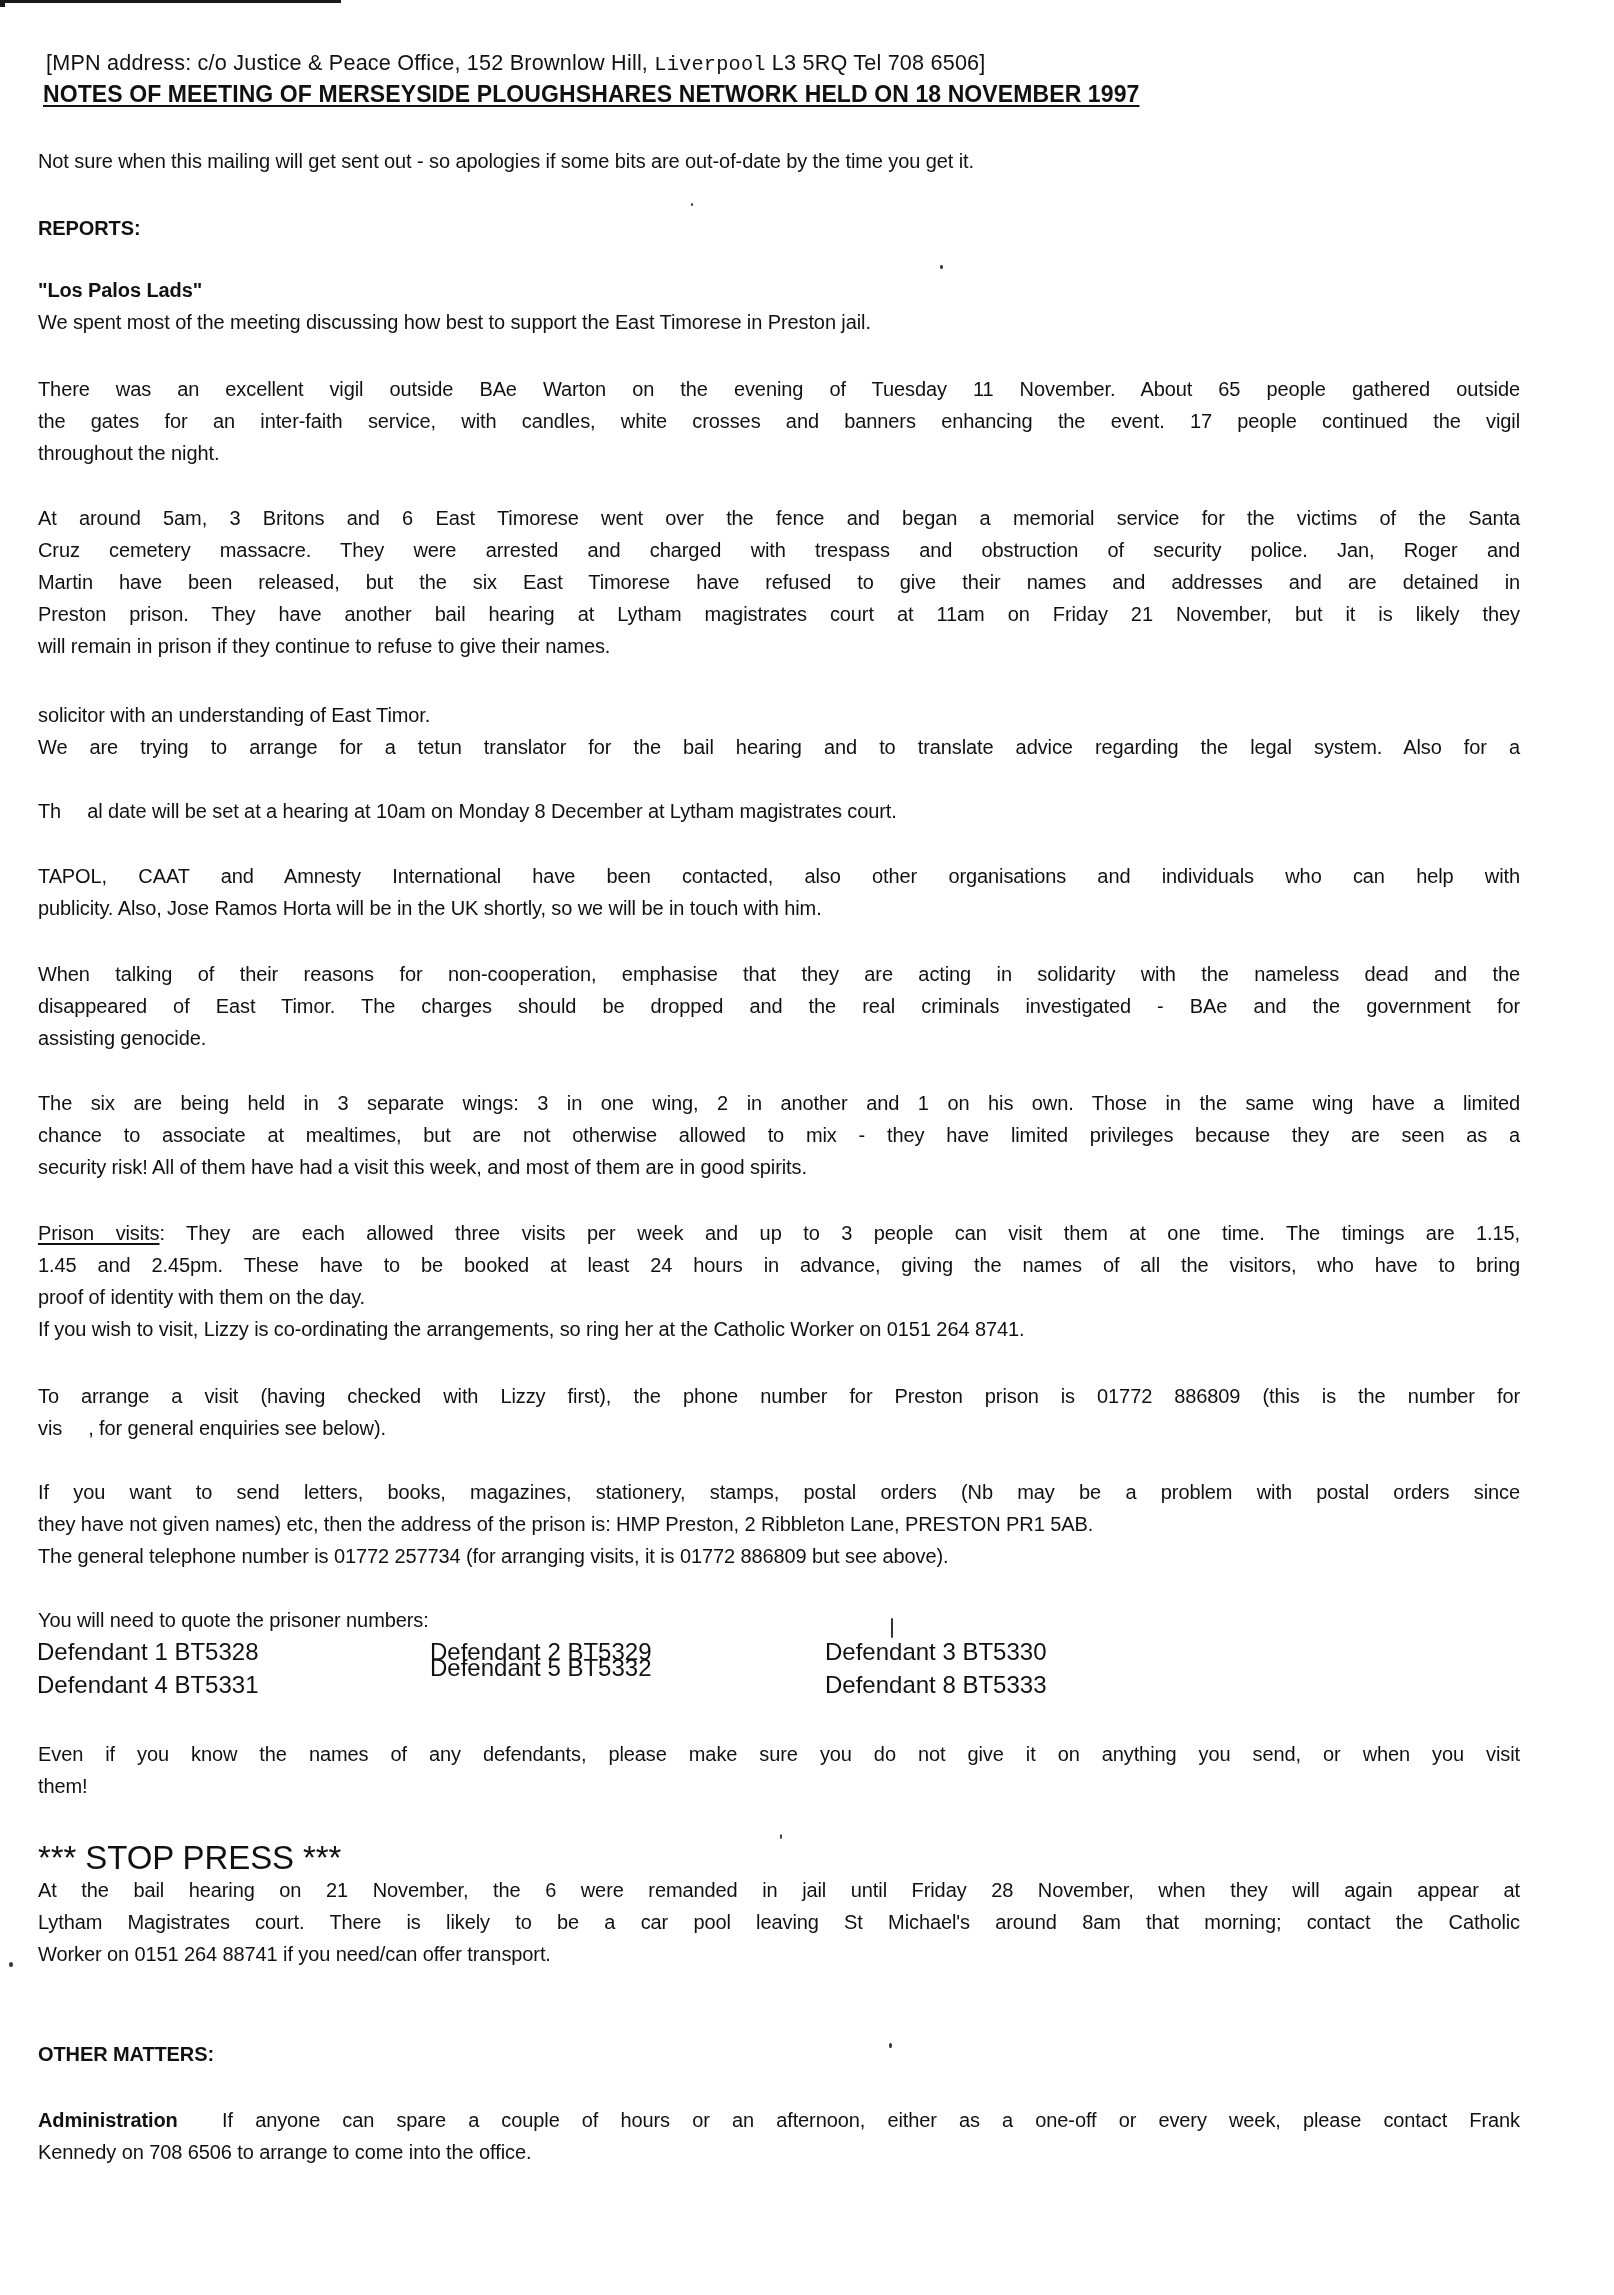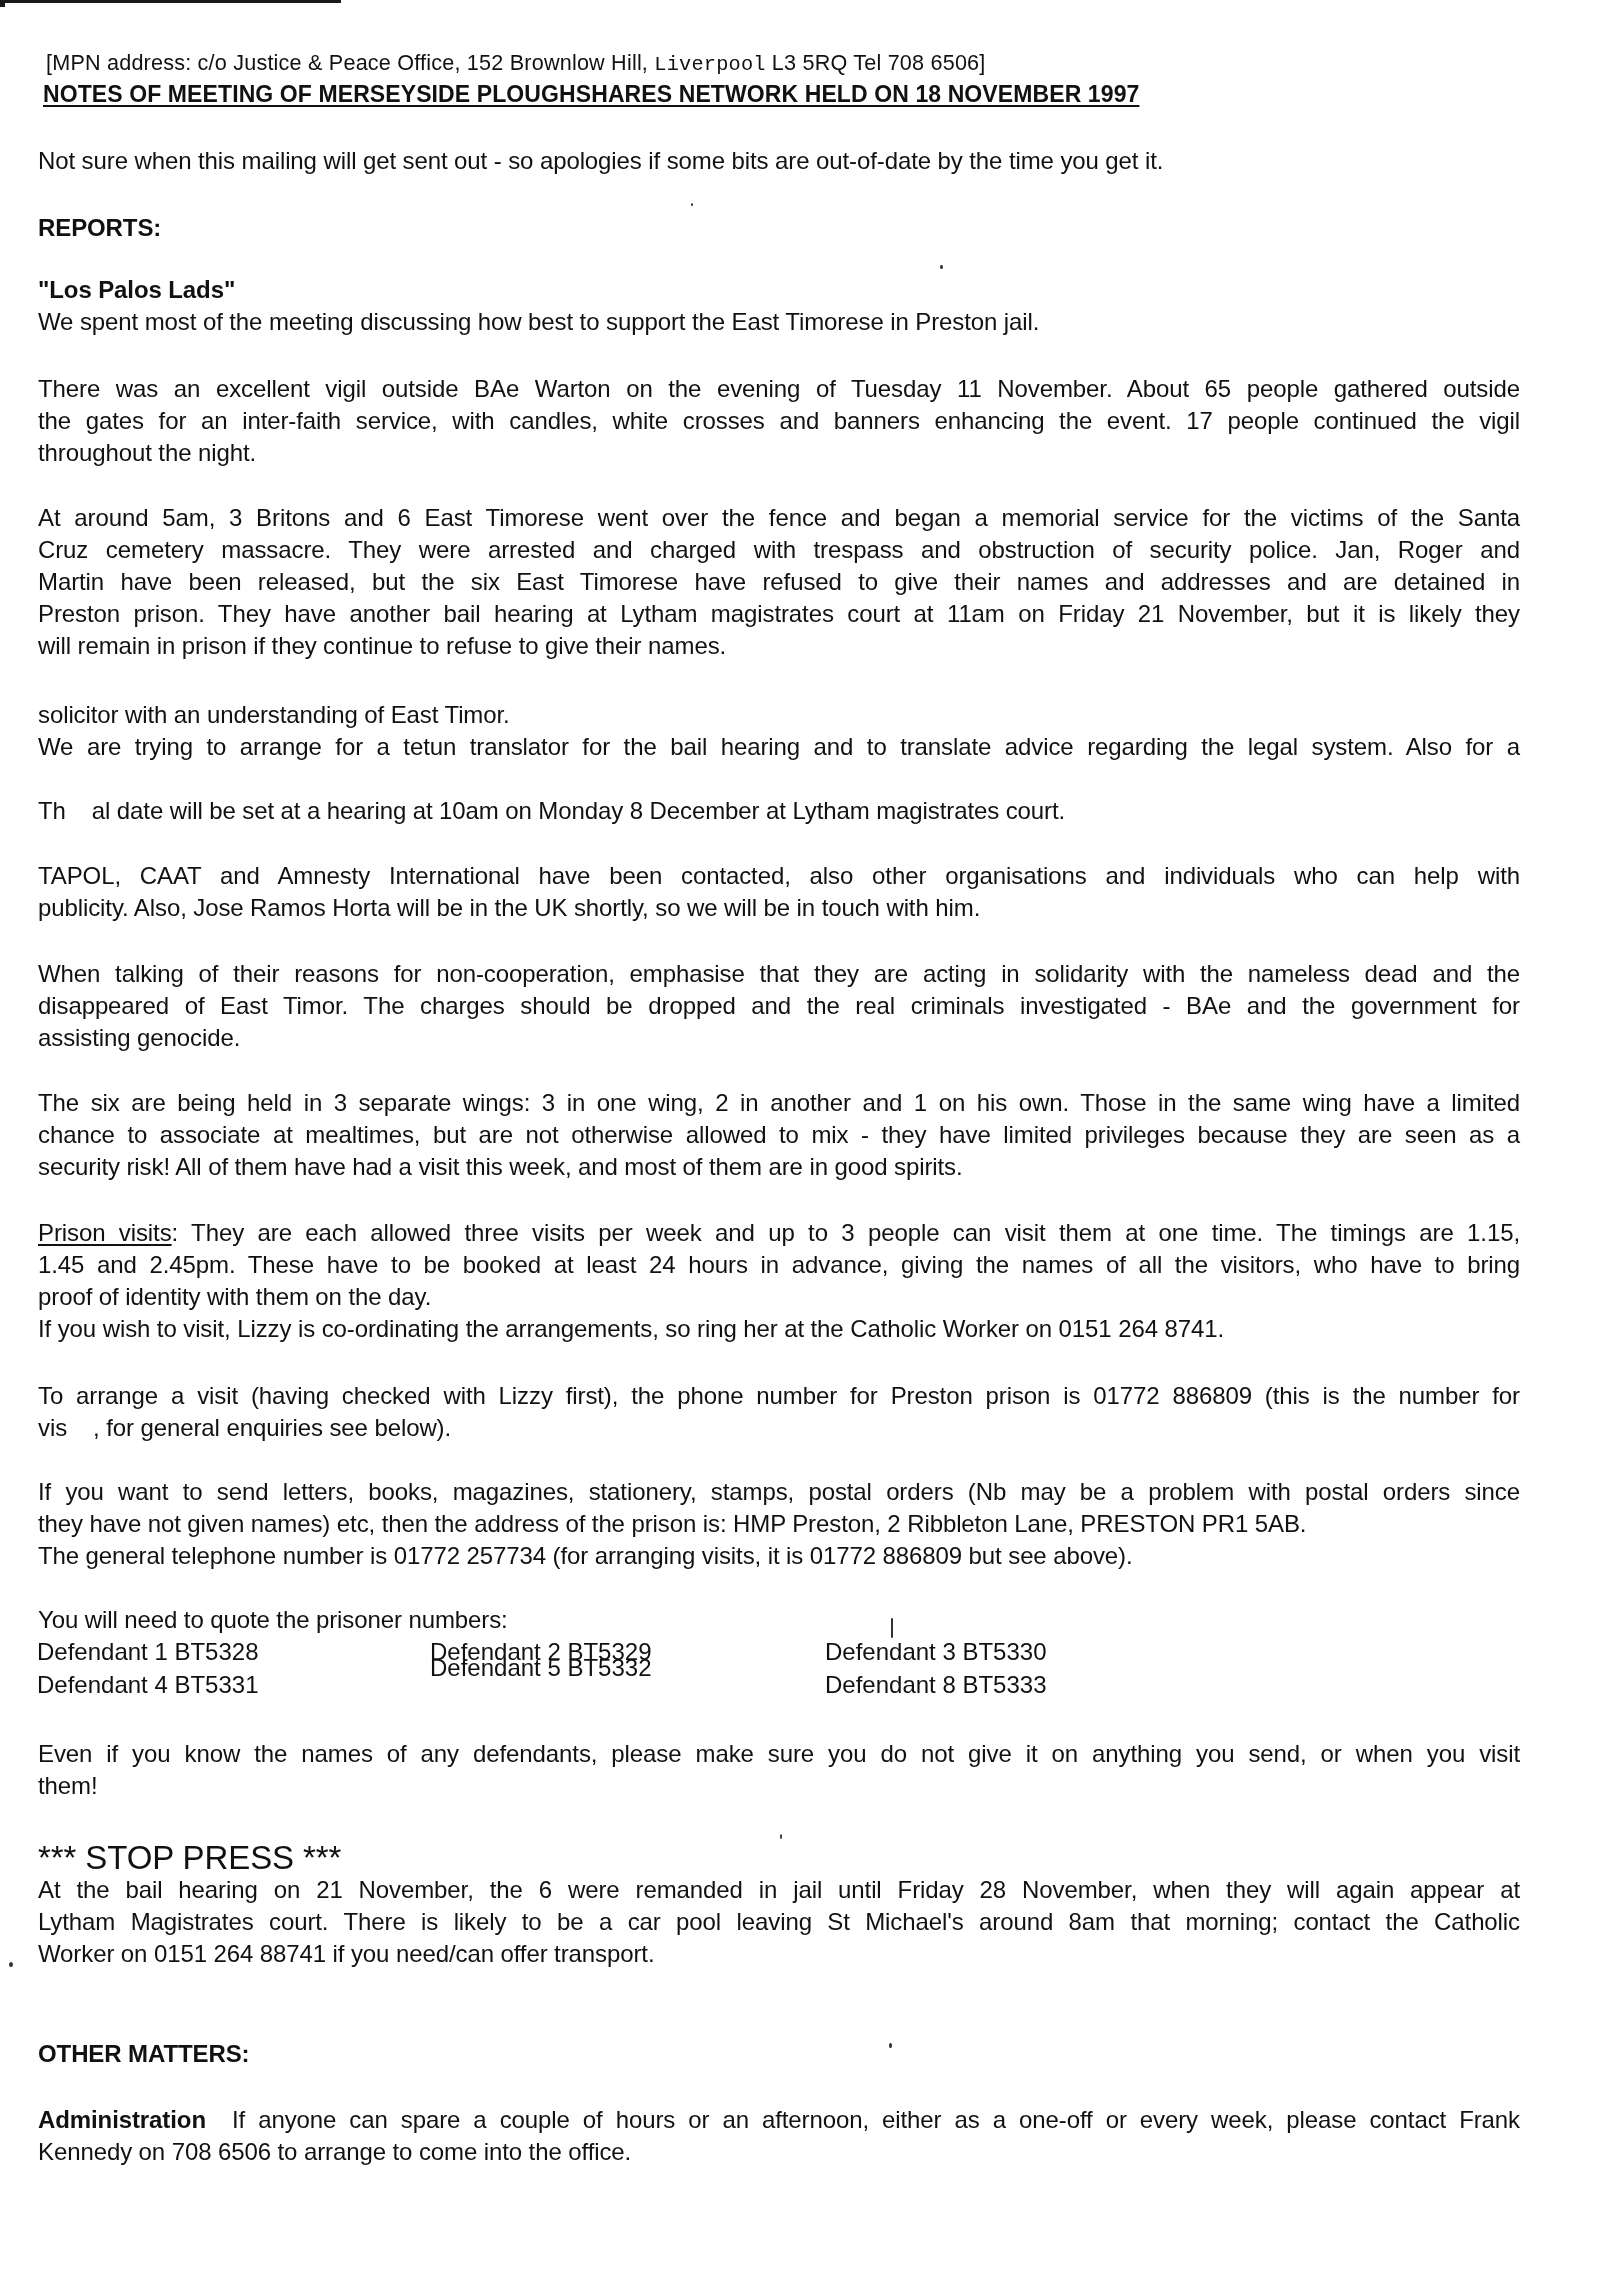--- a/index.html
+++ b/index.html
@@ -1,21 +1,21 @@
 <!DOCTYPE html>
 <html style="font-size:10.5px"><head>
 <meta charset="utf-8">
 <style>
   html, body { margin: 0; padding: 0; background: #ffffff; }
   body { width: 1614px; height: 2295px; position: relative; overflow: hidden;
          font-family: "Liberation Sans", sans-serif; color: #111111; }
   .scanline { position: absolute; left: 0; top: 0; width: 341px; height: 2.6px; background: #1a1a1a; }
   .scancorner { position: absolute; left: 0; top: 0; width: 5.2px; height: 6.6px; background: #1a1a1a; }
   .blk { position: absolute; left: 38px; width: 1482px; }
-  .line { display: block; height: 32px; line-height: 32px; font-size: 24px; white-space: nowrap;
+  .line { display: block; height: 32px; line-height: 32px; font-size: 20px; white-space: nowrap;
           text-align: justify; text-align-last: justify; overflow: visible; letter-spacing: -0.1px; }
   .line.last { text-align-last: left; }
   .addr { position: absolute; left: 46px; top: 48px; font-size: 21.6px; line-height: 29px; white-space: nowrap; letter-spacing: 0.2px; }
   .addr .mono { font-family: "Liberation Mono", monospace; font-size: 20.3px; }
   .title { position: absolute; left: 43px; top: 80px; font-size: 23px; line-height: 29px; font-weight: bold;
            white-space: nowrap; text-decoration: underline; text-decoration-thickness: 2px; text-underline-offset: 3.3px; letter-spacing: 0.1px; }
   .hdg { font-weight: bold; }
   .u { text-decoration: underline; text-underline-offset: 2.6px; }
   .stop { font-size: 33px; }
   .defrow { position: absolute; height: 32px; line-height: 32px; font-size: 24px; white-space: nowrap; }

